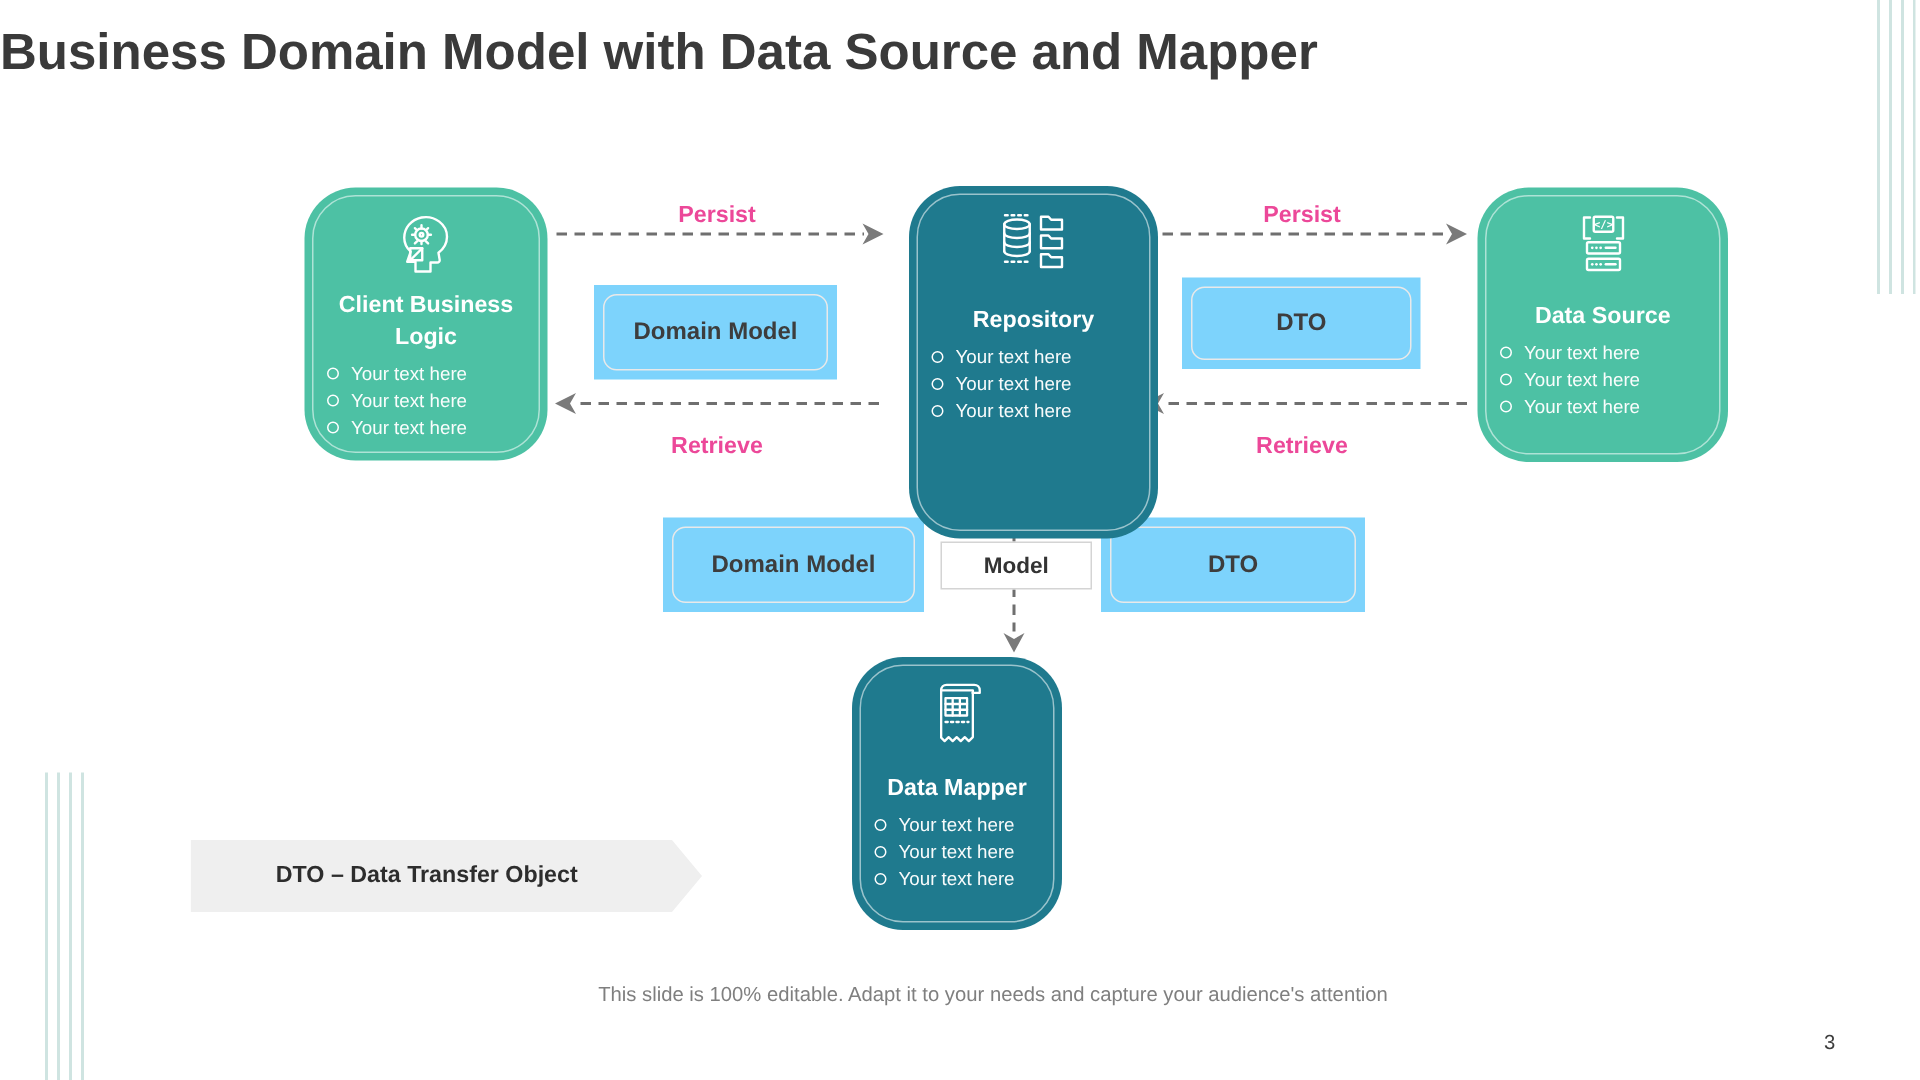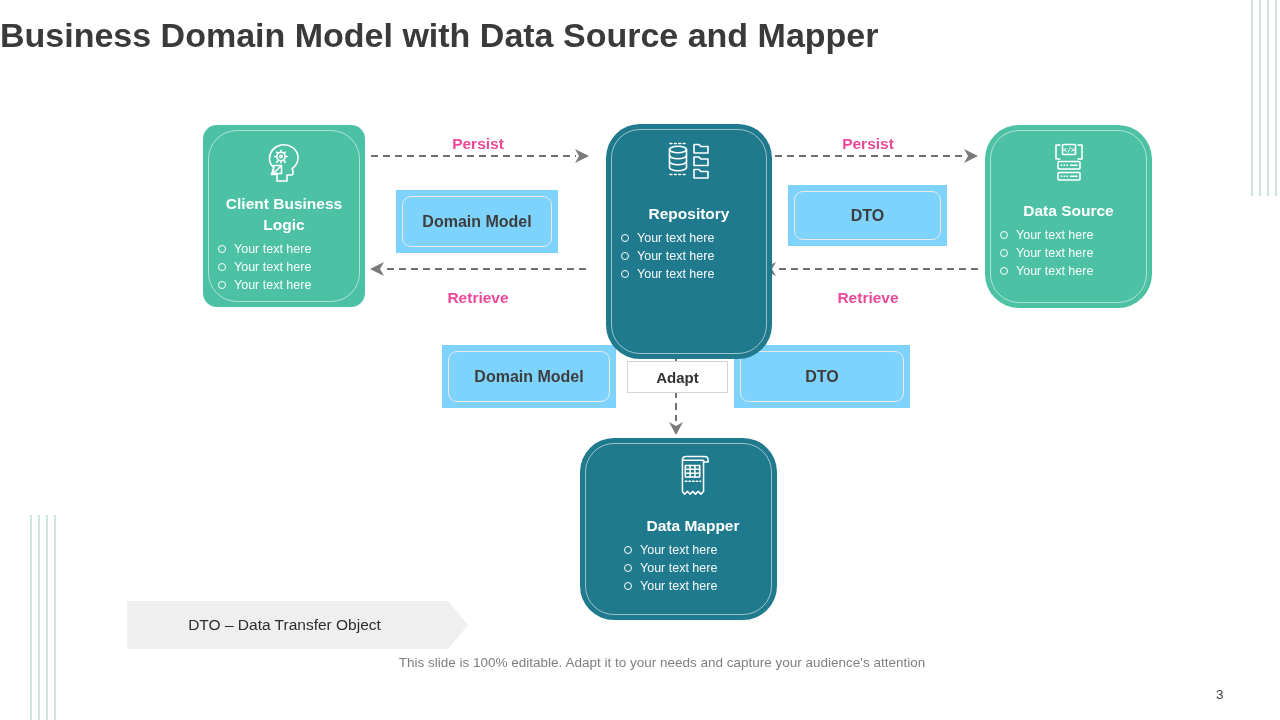--- a/index.html
+++ b/index.html
@@ -37,21 +37,21 @@
   }
   .conn-label { position:absolute; transform:translateX(-50%); font-weight:700; font-size:15.5px; color:#ec4899; white-space:nowrap; }
   svg.connectors { position:absolute; left:0; top:0; }
   svg.connectors line { stroke:#6f6f6f; stroke-width:2; stroke-dasharray:7 5; }
   svg.connectors polygon { fill:#7a7a7a; }
   
   .ribbon {
     position:absolute; left:127px; top:560px; width:341px; height:48px; background:#EFEFEF;
     clip-path:polygon(0 0, 321px 0, 100% 50%, 321px 100%, 0 100%);
     display:flex; align-items:center; justify-content:center; box-sizing:border-box; padding-right:26px;
-    font-weight:400; font-size:15.5px; color:#2d2d2d;margin-top:41px;
+    font-weight:700; font-size:15.5px; color:#2d2d2d;
   }
   .footer { position:absolute; top:655px; left:0; width:100%; text-align:center; font-size:13.5px; color:#7f7f7f;padding-left:22px; }
   .page-num { position:absolute; top:687px; left:1216px; font-size:13.5px; color:#3d3d3d; }
   
   .accent {
     position:absolute;
     background:repeating-linear-gradient(90deg,#cfe4e1 0px,#cfe4e1 2px,transparent 2px,transparent 8px);
   }
   .accent.tr { left:1251px; top:0; width:26px; height:196px; }
   .accent.bl { left:30px; top:515px; width:26px; height:205px; }
@@ -97,27 +97,27 @@
   <div class="glabel" style="left:396px; top:190px; width:162px; height:63px;">
     <span style="position:relative;">Domain Model</span>
   </div>
   <div class="glabel" style="left:788px; top:185px; width:159px; height:61px;">
     <span style="position:relative;">DTO</span>
   </div>
   <div class="glabel" style="left:442px; top:345px; width:174px; height:63px;">
     <span style="position:relative;">Domain Model</span>
   </div>
   <div class="maps-label" style="left:627px; top:361px; width:99px; height:30px;">
-    <span>Adapt</span>
+    <span>Model</span>
   </div>
   <div class="glabel" style="left:734px; top:345px; width:176px; height:63px;">
     <span style="position:relative;">DTO</span>
   </div>
 
-  <div class="node green" style="left:203px; top:125px; width:162px; height:182px;border-radius:14px;">
+  <div class="node green" style="left:203px; top:125px; width:162px; height:182px;">
     <div class="icon">
       <svg class="nodeicon" width="46" height="46" viewBox="0 0 44 46">
         <path d="M19 4 C12 5.5 7.5 11 7.5 17.5 c0 4 1.8 7 4.3 9.2 L9.5 33.5 h5.5 V40 h10 v-6 h4.5 c1 0 1.8-.8 1.6-1.9 l-.8-4.6 c3.4-2.6 5.7-6.3 5.7-10.7 C36 8.6 28 2.4 19 4 Z"></path>
         <circle cx="19" cy="15.5" r="4.2"></circle>
         <circle cx="19" cy="15.5" r="1.2"></circle>
         <path d="M19 9.2 v2 M19 19.7 v2 M12.7 15.5 h2 M23.3 15.5 h2 M14.6 11.1 l1.4 1.4 M22 19.9 l1.4 1.4 M23.4 11.1 l-1.4 1.4 M16 19.9 l-1.4 1.4"></path>
         <rect x="11.5" y="24.5" width="8" height="8"></rect>
         <path d="M11.5 32.5 L19.5 24.5"></path>
       </svg>
     </div>
@@ -199,21 +199,21 @@
           <span class="dot"></span>
           <span>Your text here</span>
         </li>
       <li>
           <span class="dot"></span>
           <span>Your text here</span>
         </li>
     </ul>
   </div>
 
-  <div class="node teal" style="left:580px; top:438px; width:168px; height:182px;padding-left:29px;">
+  <div class="node teal" style="left:568px; top:438px; width:140px; height:182px;">
     <div class="icon">
       <svg class="nodeicon" width="46" height="48" viewBox="0 0 46 50">
         <path d="M12 7.5 c0-2.2 1.6-3.8 3.8-3.8 H35 c2.2 0 3.8 1.6 3.8 3.8 v1.8 h-5"></path>
         <path d="M12 7.5 h22 v32.5 l-2.8 2.8 -2.8 -2.8 -2.8 2.8 -2.8 -2.8 -2.8 2.8 -2.8 -2.8 -2.8 2.8 -2.4 -2.4 z"></path>
         <rect x="15" y="13" width="15" height="12"></rect>
         <path d="M15 17 h15 M15 21 h15 M20 13 v12 M25 13 v12"></path>
         <path d="M15 29.5 h16" stroke-dasharray="1.6 2.2"></path>
       </svg>
     </div>
     <h3 style="margin-top:12px;">Data Mapper</h3>

